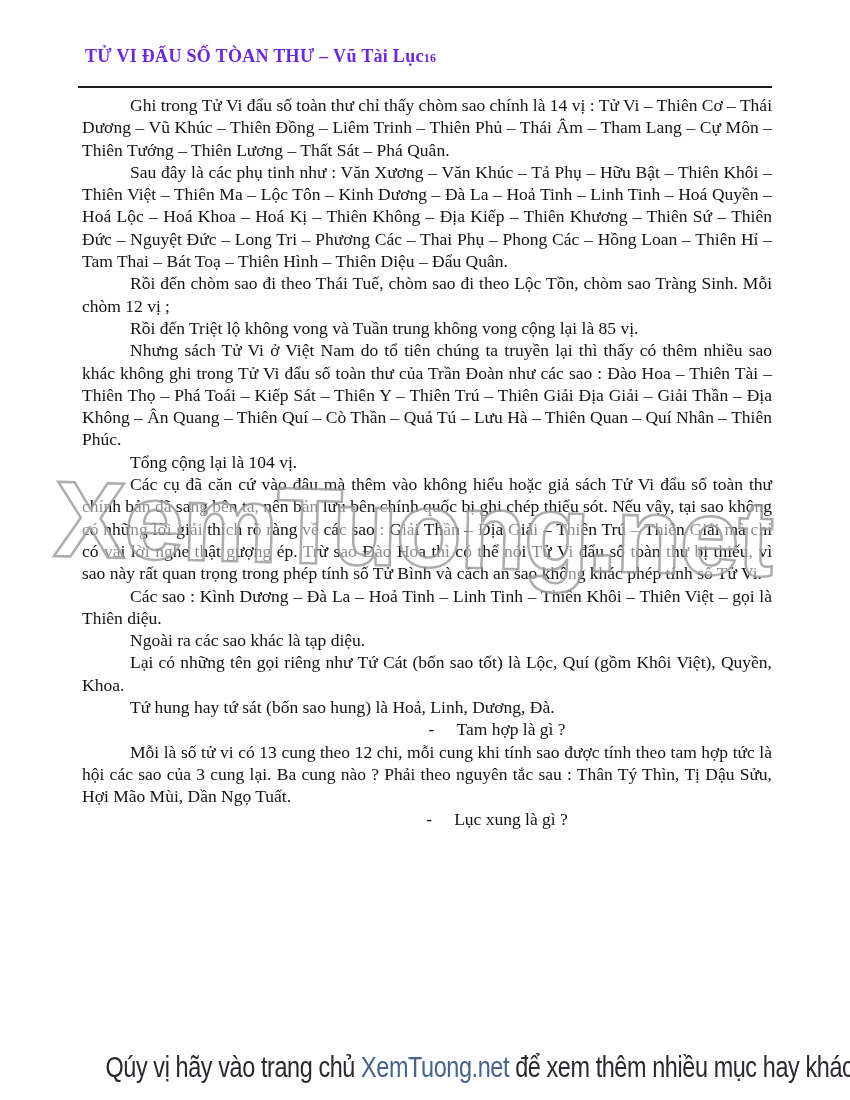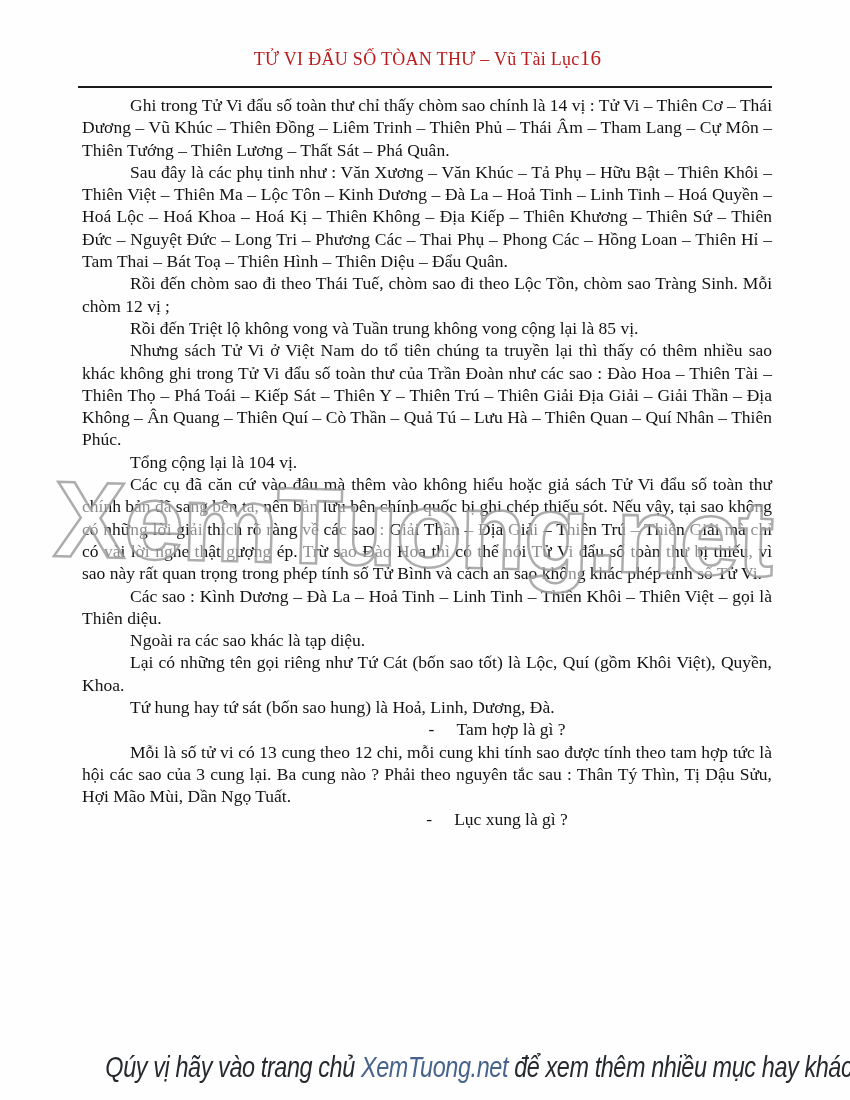--- a/index.html
+++ b/index.html
@@ -14,29 +14,30 @@
     position: relative;
     width: 850px; height: 1100px;
     background: #fefefe;
     overflow: hidden;
   }
   
   .hdr {
     position: absolute;
     top: 46px; left: 85px; right: 80px;
     display: flex;
-    justify-content: center;
+    justify-content: flex-start;
     align-items: baseline;
     font-size: 18px;
-    color: #b91c1c;
+    color: #6d28d9;
     letter-spacing: 0.3px;
     white-space: nowrap;
+    font-weight: bold;
   }
   .hdr .book-title { font-size: 18px; }
-  .hdr .pageno { font-size: 21px; }
+  .hdr .pageno { font-size: 12px; }
   .rule {
     position: absolute;
     top: 86px; left: 78px; width: 694px;
     border-top: 2px solid #1c1c1c;
     height: 0;
   }
   
   .textblock {
     position: absolute;
     top: 94px; left: 82px; width: 690px;
@@ -64,21 +65,20 @@
     transform: rotate(1.6deg);
     pointer-events: none;
     z-index: 5;
   }
   
   .ftr {
     position: absolute;
     top: 1050px; left: 0; width: 850px;
     text-align: center;
     z-index: 6;
-    font-style: italic;
   }
   .footer-line {
     display: inline-block;
     font-family: "Liberation Sans", sans-serif;
     font-size: 30px;
     font-weight: normal;
     color: #26292e;
     white-space: nowrap;
     transform: scaleX(0.78);
     transform-origin: center;

